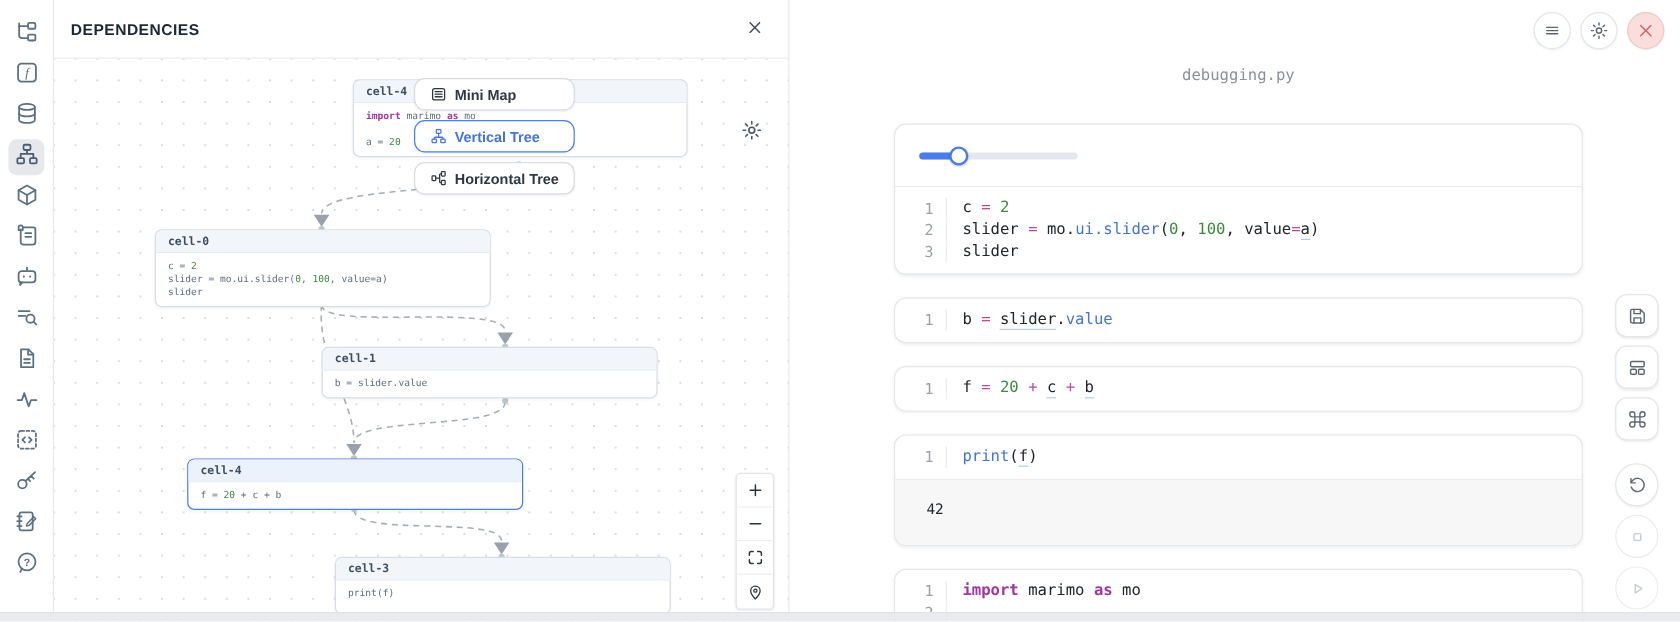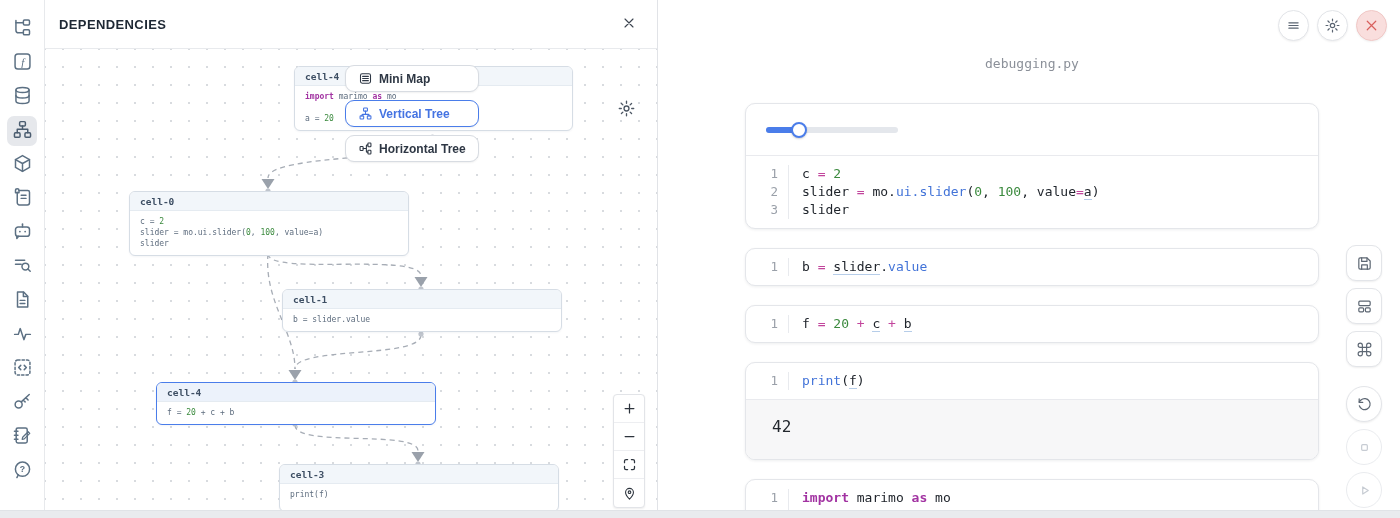--- a/index.html
+++ b/index.html
@@ -71,21 +71,21 @@
   .code-area{padding:9px 0;}
   .code-row{display:flex;height:18px;line-height:18px;font-family:"DejaVu Sans Mono",monospace;font-size:13px;}
   .ln{width:32px;text-align:right;color:#9aa0a9;flex:none;font-size:12.5px;}
   .code-text{flex:1;padding-left:13px;border-left:1px solid #e8eaee;margin-left:10px;white-space:pre;color:#20252c;}
   .tok-kw{color:#a233a2;font-weight:bold;}
   .tok-op{color:#c2459c;}
   .tok-num{color:#3b8a3e;}
   .tok-fn{color:#4273d8;}
   .tok-pu{border-bottom:1.5px solid #b6cde9;}
   .output-area{border-top:1px solid #e9eaee;background:#f7f7f8;padding:17px 26px 23px;
-               font-family:"DejaVu Sans Mono",monospace;font-size:16px;color:#23282e;border-radius:0 0 9px 9px;}
+               font-family:"DejaVu Sans Mono",monospace;font-size:12px;color:#23282e;border-radius:0 0 9px 9px;}
 
   .nb-actions{position:absolute;right:18px;top:245px;display:flex;flex-direction:column;gap:7px;align-items:center;z-index:10;}
   .act-btn{width:36px;height:36px;display:flex;align-items:center;justify-content:center;background:#fff;cursor:pointer;
            border:1px solid #e3e5e9;box-shadow:0 1px 2px rgba(0,0,0,.07);color:#5d6773;padding:0;}
   .act-btn svg{width:17px;height:17px;}
   .act-btn.square{border-radius:10px;}
   .act-btn.circle{border-radius:50%;}
   .act-btn.gap-above{margin-top:12px;}
   .act-btn.disabled{color:#c7ccd3;box-shadow:none;border-color:#eaecef;}
 
@@ -233,21 +233,21 @@
       </svg>
       <div id="nodes">
           <div class="node" style="left: 249px; top: 17px; width: 277px;">
             <div class="node-header">cell-4</div>
             <div class="node-body"><div><span class="tok-kw">import</span><span> marimo </span><span class="tok-kw">as</span><span> mo</span></div><div>&nbsp;</div><div><span>a = </span><span class="tok-num">20</span></div></div>
           </div>
           <div class="node" style="left: 84px; top: 142px; width: 278px;">
             <div class="node-header">cell-0</div>
             <div class="node-body"><div><span>c = </span><span class="tok-num">2</span></div><div><span>slider = mo.ui.slider(</span><span class="tok-num">0</span><span>, </span><span class="tok-num">100</span><span>, value=a)</span></div><div><span>slider</span></div></div>
           </div>
-          <div class="node" style="left: 237px; top: 240px; width: 278px;">
+          <div class="node" style="left: 223px; top: 240px; width: 278px;">
             <div class="node-header">cell-1</div>
             <div class="node-body"><div><span>b = slider.value</span></div></div>
           </div>
           <div class="node selected" style="left: 111px; top: 333px; width: 278px;">
             <div class="node-header">cell-4</div>
             <div class="node-body"><div><span>f = </span><span class="tok-num">20</span><span> + c + b</span></div></div>
           </div>
           <div class="node" style="left: 234px; top: 415px; width: 278px; height: 46px;">
             <div class="node-header">cell-3</div>
             <div class="node-body"><div><span>print(f)</span></div></div>

